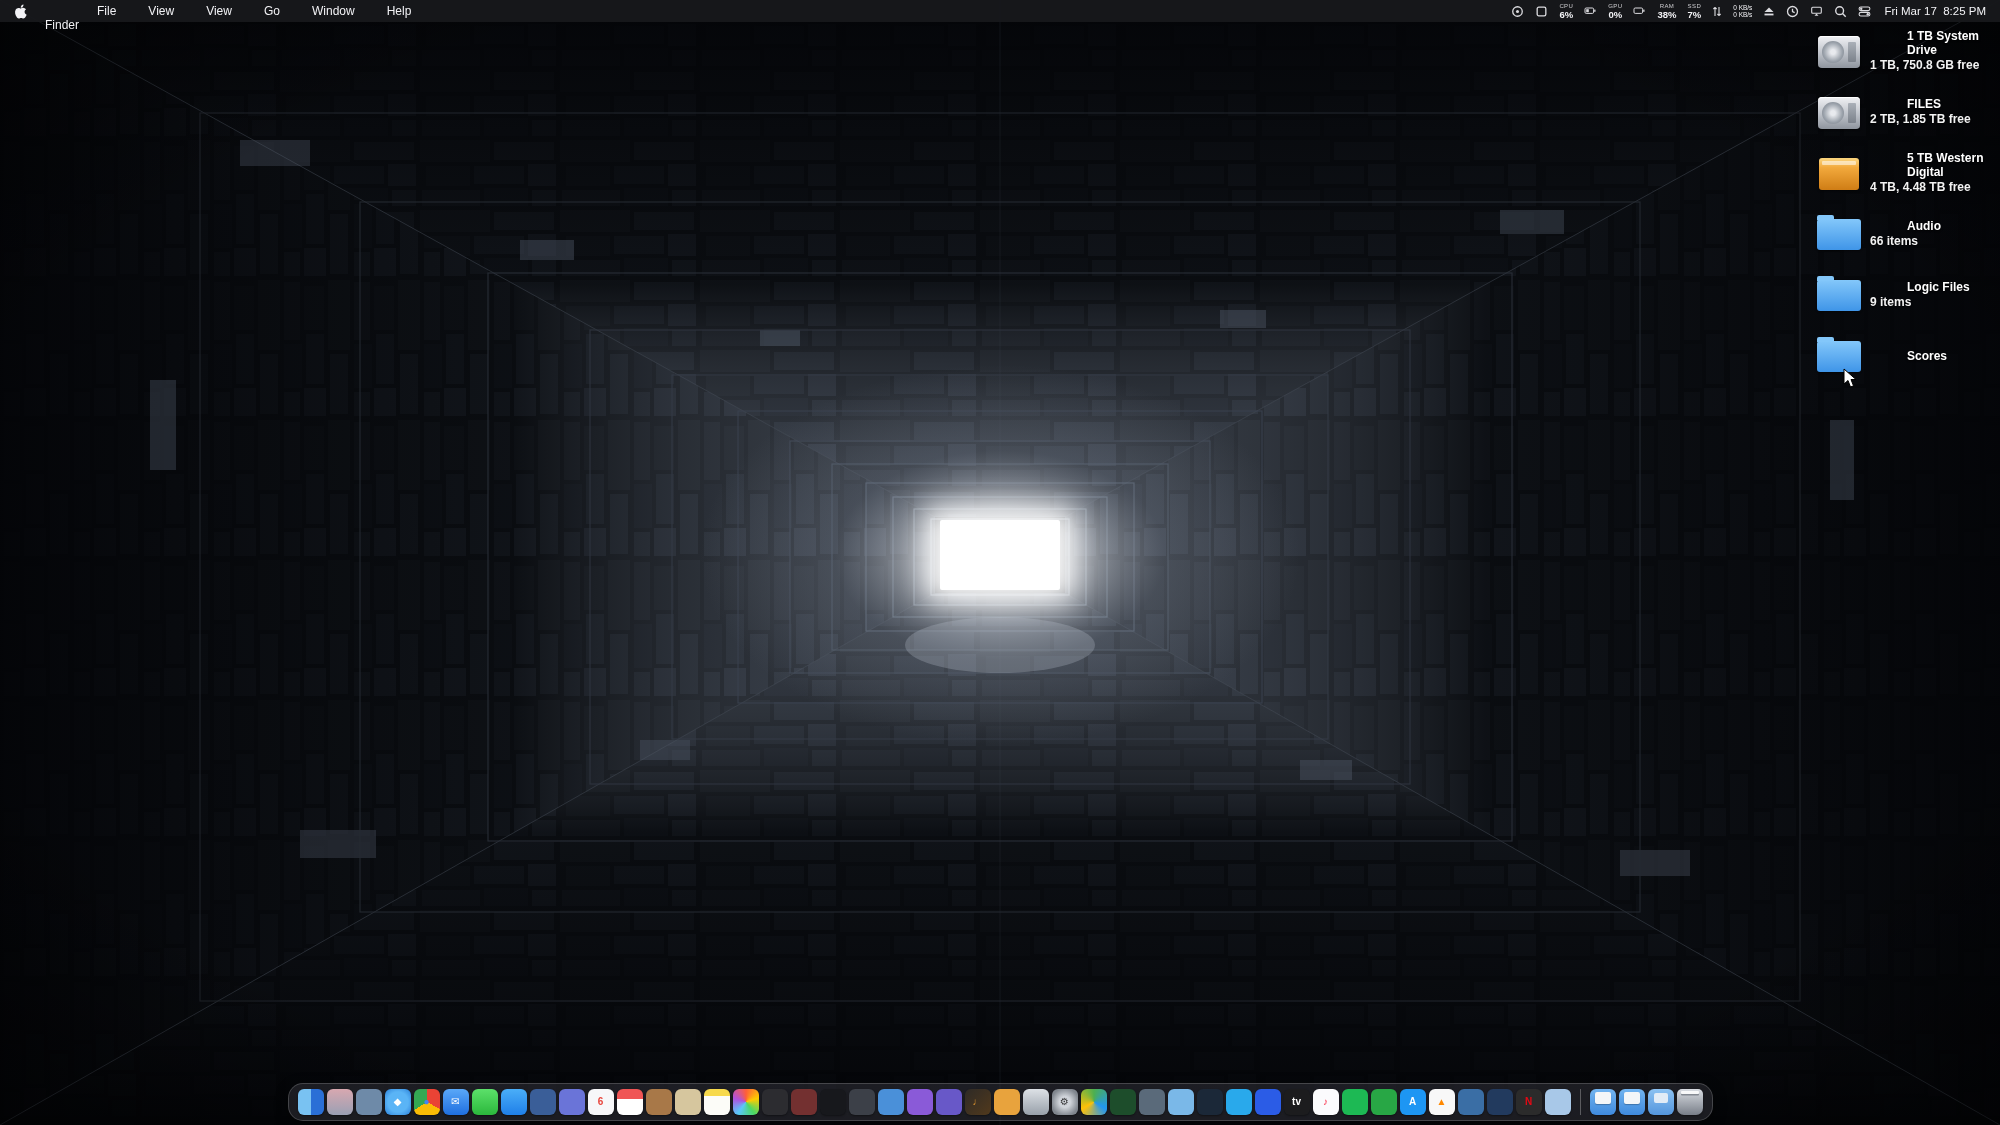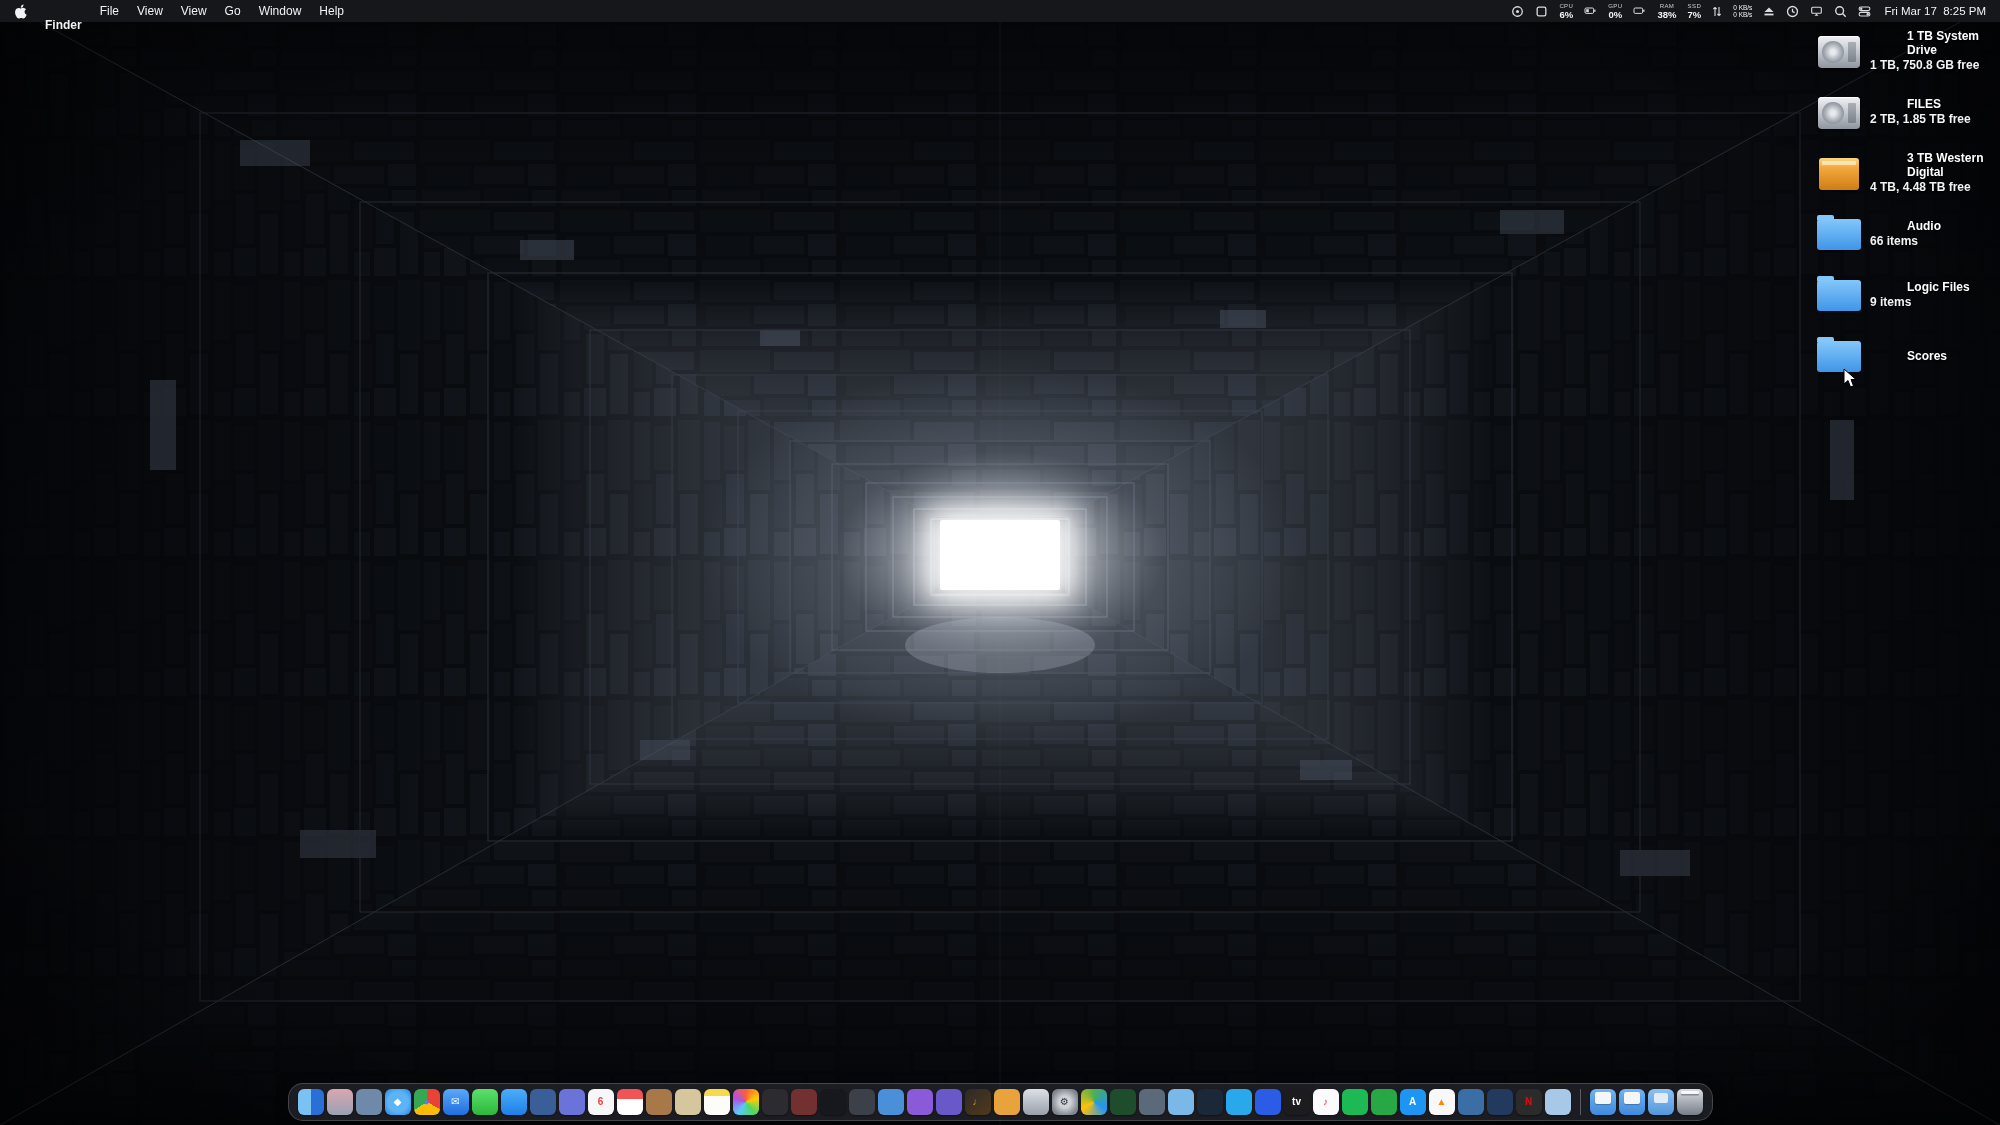--- a/index.html
+++ b/index.html
@@ -7,22 +7,22 @@
   .screen{position:relative;width:2000px;height:1125px;overflow:hidden;background:#07080a;}
   .wallpaper{position:absolute;inset:0;z-index:0;display:block;}
 
   
   .menubar{position:absolute;top:0;left:0;right:0;height:22px;z-index:20;
     background:rgba(24,25,28,.92);display:flex;align-items:center;justify-content:space-between;
     padding:0 14px;color:#f2f2f5;font-size:12px;}
   .mb-left{display:flex;align-items:center;gap:18px;}
   .apple{display:flex;align-items:center;}
   .apple svg{display:block;}
-  .app-name{font-weight:700;margin-top:28px;}
-  .menus{display:flex;gap:18px;align-items:center;}
+  .app-name{font-weight:400;margin-top:28px;}
+  .menus{display:flex;gap:32px;align-items:center;}
   .menu-item{cursor:default;}
   .mb-right{display:flex;align-items:center;gap:11px;}
   .st-icon{display:flex;align-items:center;color:#dcdce0;}
   .st-stack{display:flex;flex-direction:column;align-items:center;line-height:1;}
   .st-stack em{font-style:normal;font-size:6px;letter-spacing:.4px;opacity:.8;}
   .st-stack strong{font-size:9.5px;font-weight:700;margin-top:1px;}
   .st-net{display:flex;flex-direction:column;align-items:flex-end;line-height:1.15;}
   .st-net em{font-style:normal;font-size:6.5px;}
   .st-clock{font-size:11.5px;white-space:pre;margin-left:2px;}
 
@@ -327,21 +327,21 @@
           <div class="dicon-name">FILES</div>
           <div class="dicon-info">2 TB, 1.85 TB free</div>
         </div>
       </div>
 
       <div class="dicon-row">
         <div class="dicon-art">
           <div class="shape drive-orange"></div>
         </div>
         <div class="dicon-label">
-          <div class="dicon-name">3 TB Western Digital</div>
+          <div class="dicon-name">5 TB Western Digital</div>
           <div class="dicon-info">4 TB, 4.48 TB free</div>
         </div>
       </div>
 
       <div class="dicon-row">
         <div class="dicon-art">
           <div class="shape folder"></div>
         </div>
         <div class="dicon-label">
           <div class="dicon-name">Audio</div>

